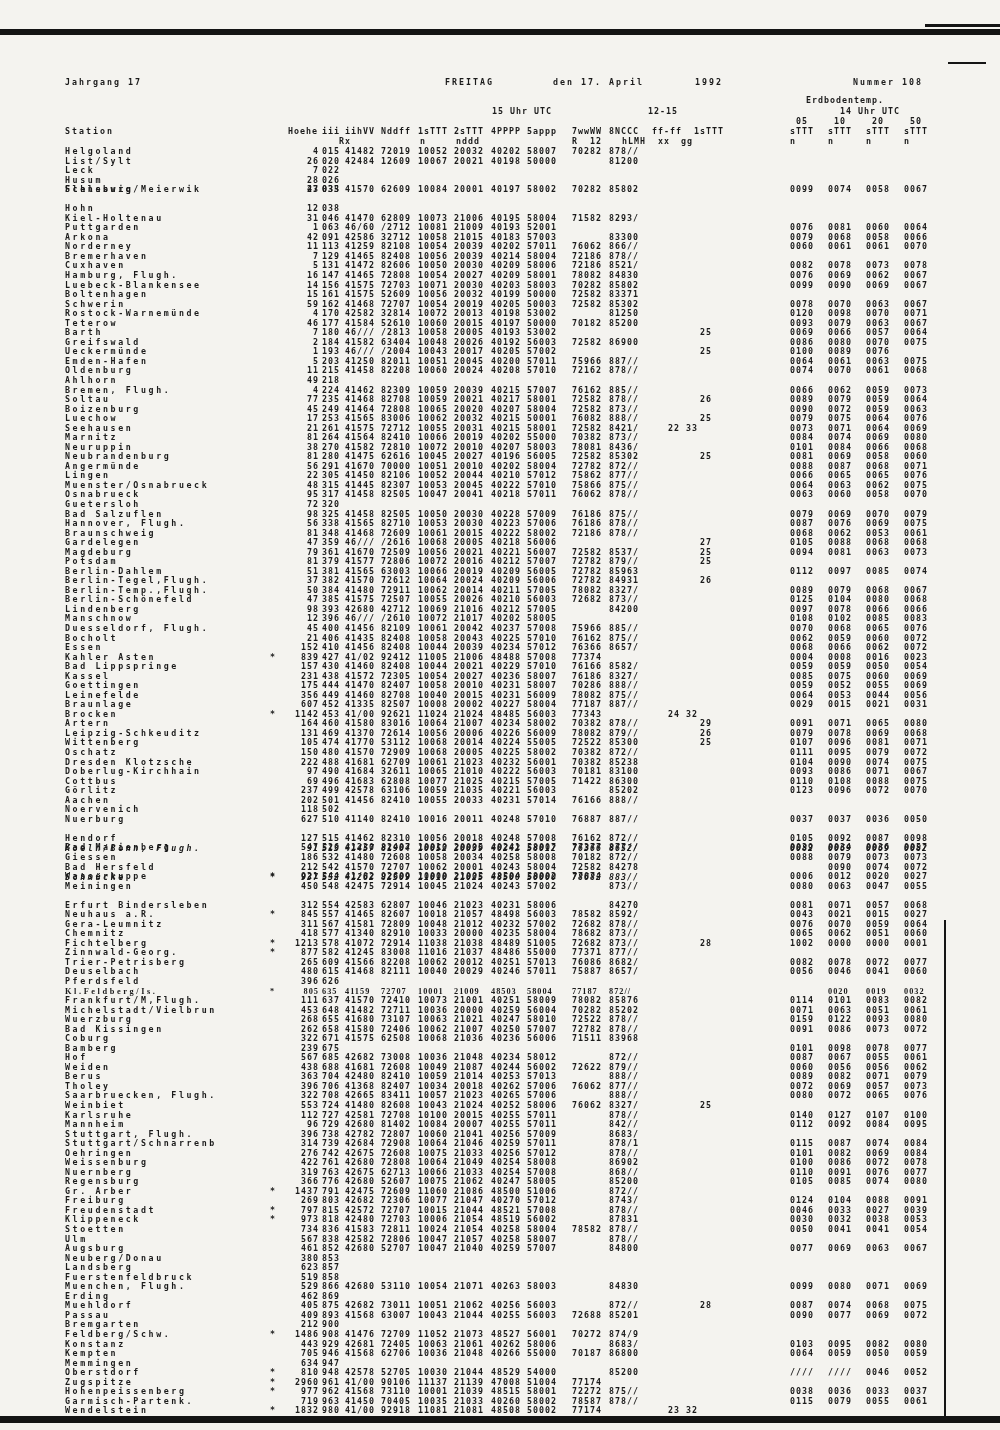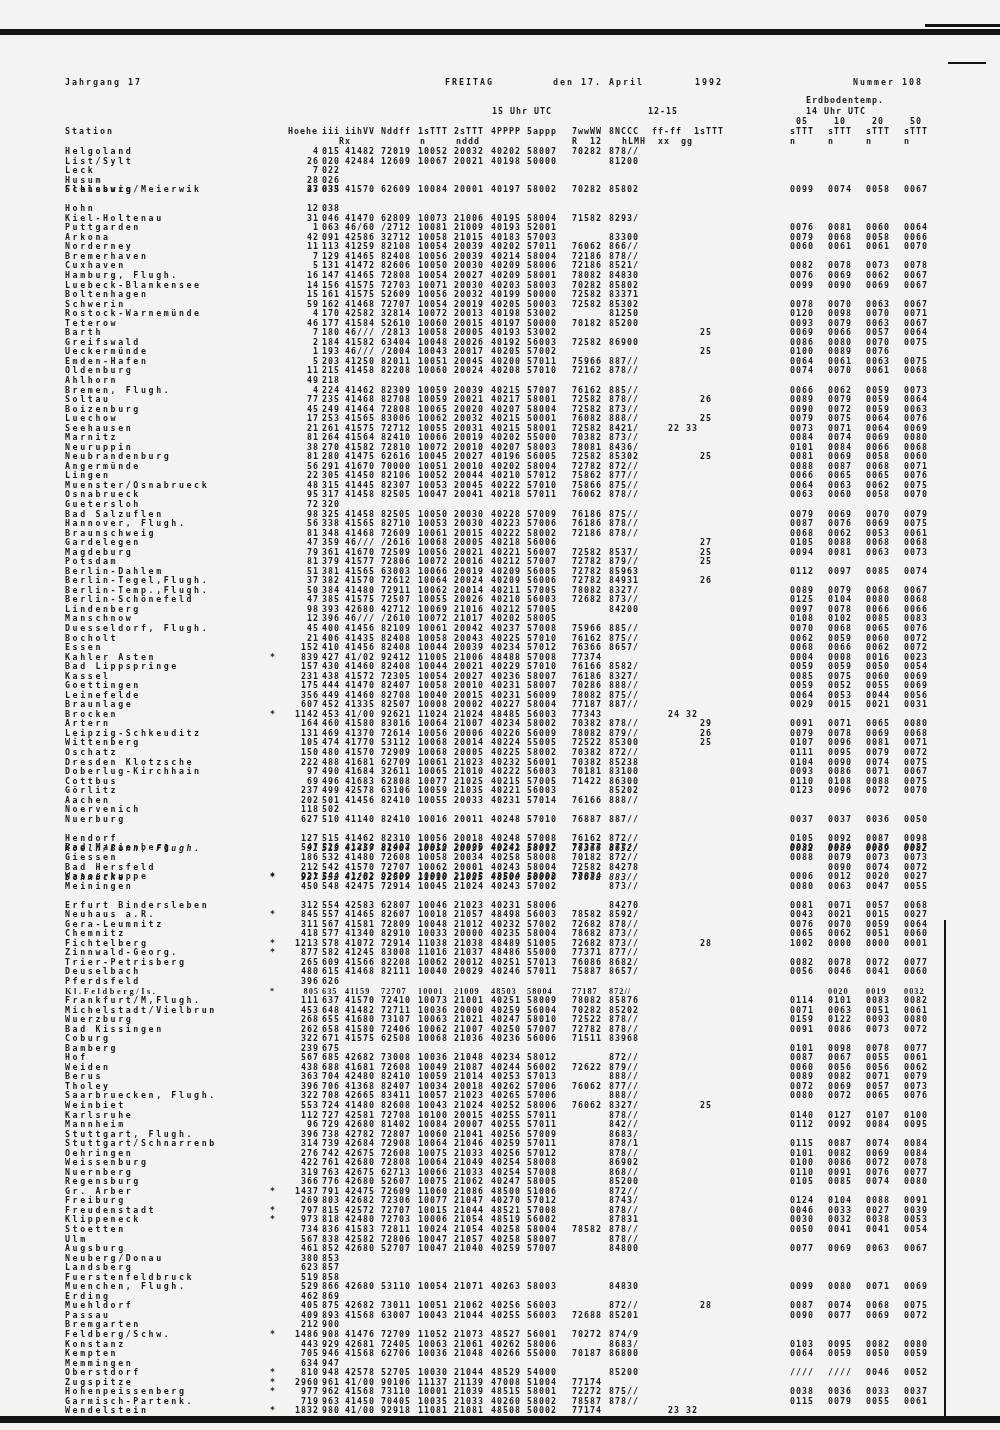--- a/index.html
+++ b/index.html
@@ -10,21 +10,21 @@
   .rule{position:absolute;background:#141414;}
   
   .h-jahrgang{left:65px;top:78px;letter-spacing:2px;}
   .h-weekday{left:445px;top:78px;letter-spacing:2px;}
   .h-date{left:553px;top:78px;letter-spacing:2px;}
   .h-year{left:695px;top:78px;letter-spacing:2px;}
   .h-nummer{left:853px;top:78px;letter-spacing:2px;}
   .h-obstime{left:492px;top:107px;}
   .h-period{left:648px;top:107px;}
   .h-soil1{left:806px;top:96px;}
-  .h-soil2{left:806px;top:107px;}
+  .h-soil2{left:840px;top:107px;}
   .d1{left:796px;top:117px;} .d2{left:834px;top:117px;} .d3{left:872px;top:117px;} .d4{left:910px;top:117px;}
   .h-station{left:65px;top:127px;letter-spacing:2px;}
   .ch{top:127px;} .sh{top:137px;}
   .x-hoehe{left:288px;} .x-iii{left:322px;text-align:center;}
   .x-c1{left:345px;} .x-c2{left:381px;} .x-c3{left:418px;} .x-c4{left:454px;} .x-c5{left:491px;} .x-c6{left:527px;}
   .x-rx{left:339px;} .x-n{left:420px;} .x-nddd{left:456px;}
   .x-w7{left:572px;} .x-n8{left:609px;} .x-ffh{left:652px;} .x-tsh{left:694px;}
   .x-r{left:572px;} .x-12{left:590px;} .x-hlmh{left:622px;} .x-xx{left:658px;} .x-gg{left:681px;}
   .x-t1{left:790px;} .x-t2{left:828px;} .x-t3{left:866px;} .x-t4{left:904px;}
   

